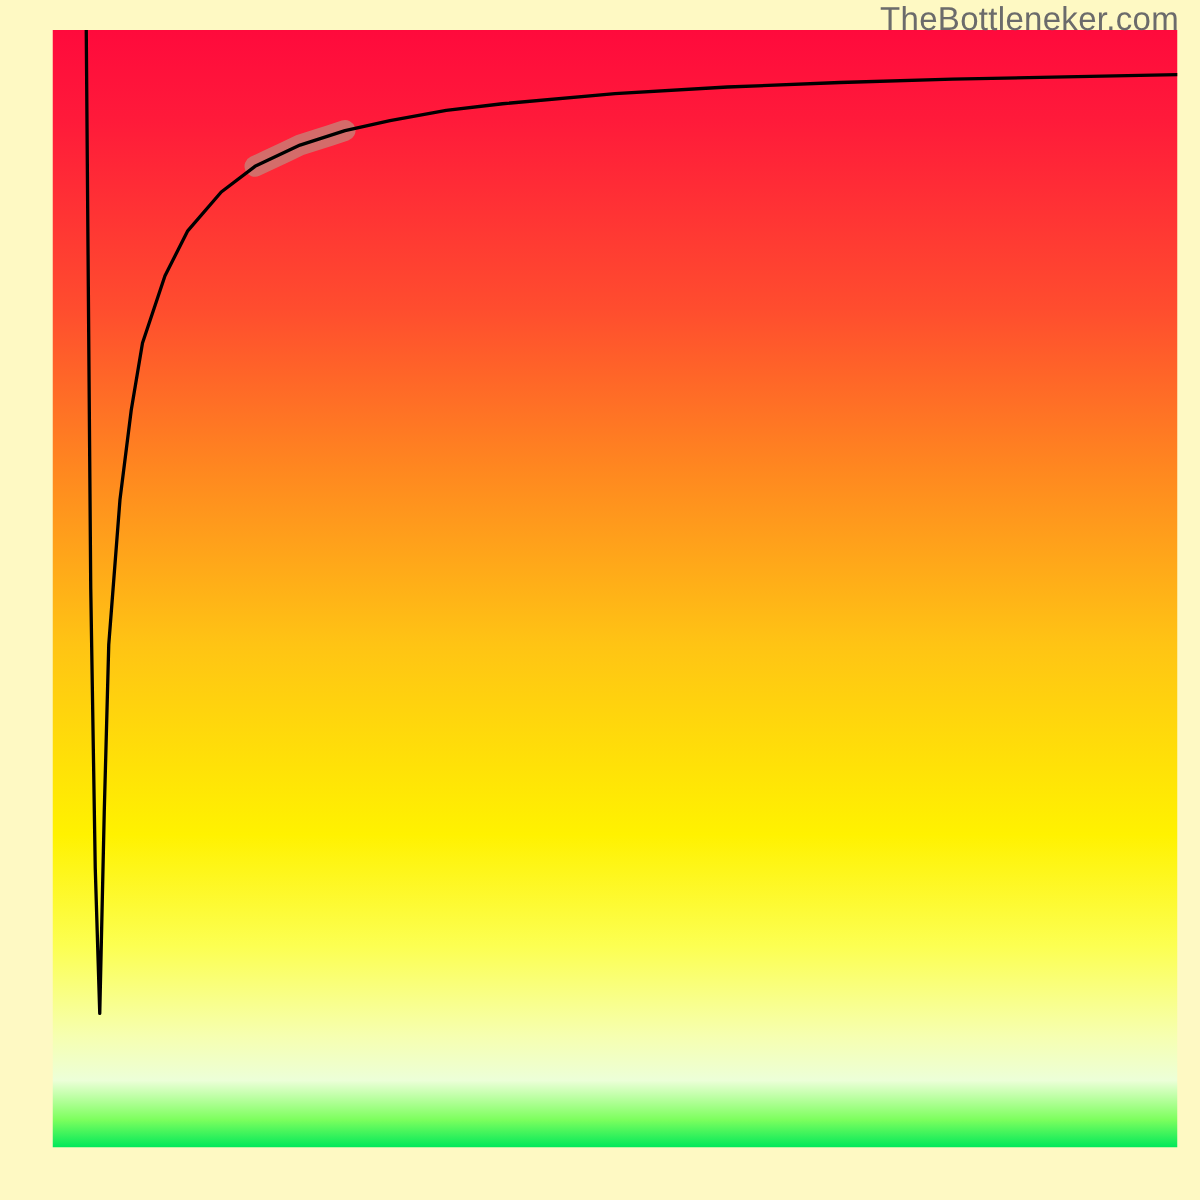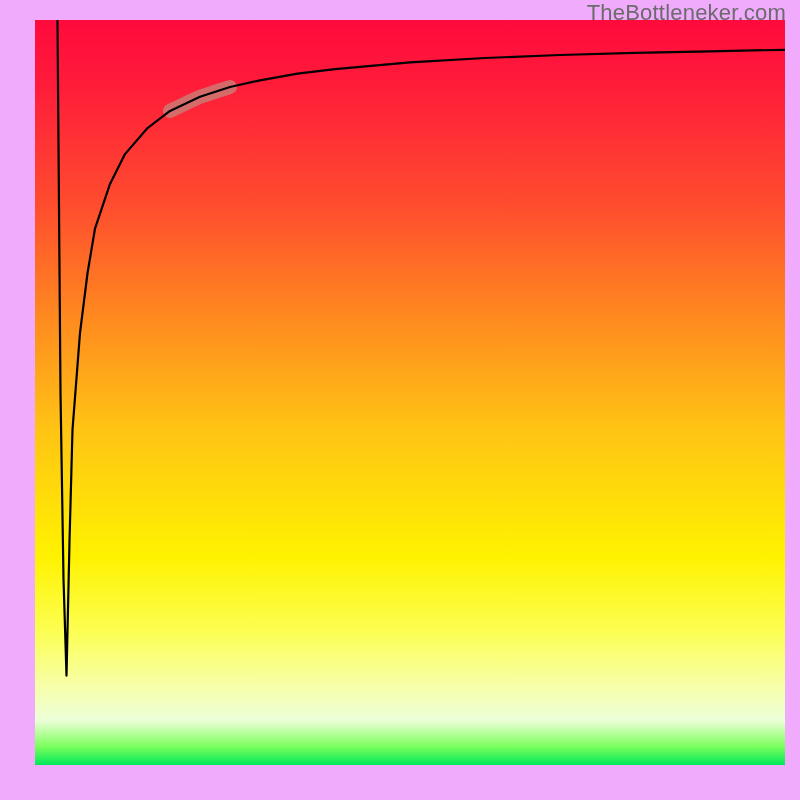--- a/index.html
+++ b/index.html
@@ -7,21 +7,21 @@
     padding: 0;
     width: 800px;
     height: 800px;
     overflow: hidden;
     font-family: Arial, Helvetica, sans-serif;
   }
   .stage {
     position: relative;
     width: 800px;
     height: 800px;
-    background: #f0abfc;
+    background: #fef9c3;
   }
   .plot-area {
     position: absolute;
     left: 35px;
     top: 20px;
     width: 750px;
     height: 745px;
     overflow: hidden;
   }
   .gradient-bg {

